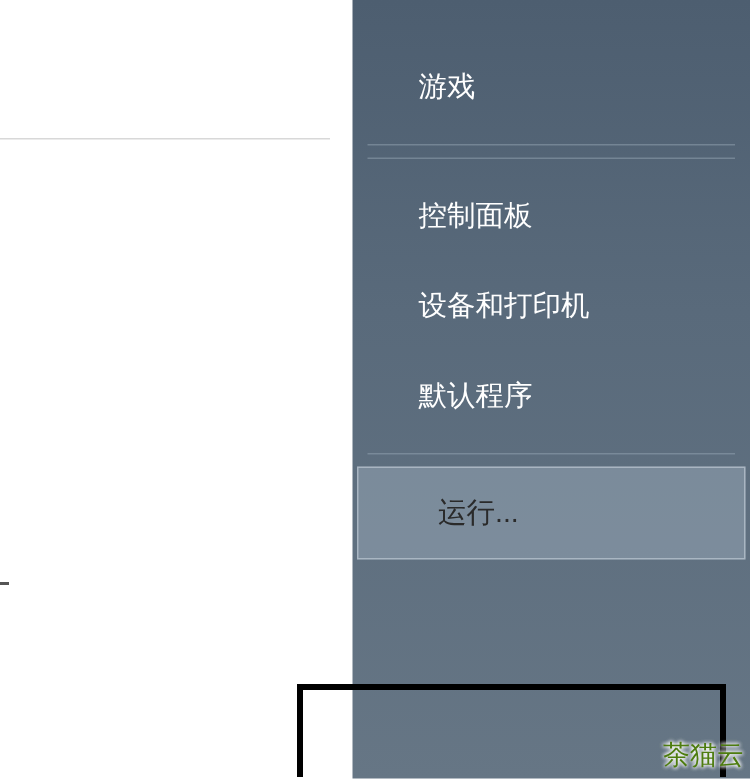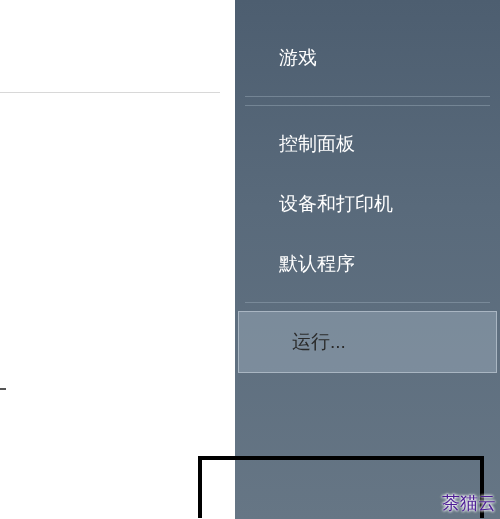--- a/index.html
+++ b/index.html
@@ -81,21 +81,21 @@
       border: 4px solid #000;
       border-bottom: none;
       pointer-events: none;
       z-index: 10;
     }
     .watermark {
       position: absolute;
       right: 4px;
       bottom: 4px;
       font-size: 18px;
-      color: #4c1d95;
+      color: #4d7c0f;
       text-shadow: 0 0 3px #fff, 0 0 3px #fff, 0 0 3px #fff;
       pointer-events: none;
       z-index: 20;
     }
   </style>
 </head>
 <body>
 
 <div class="container">
   <div class="left-panel">

